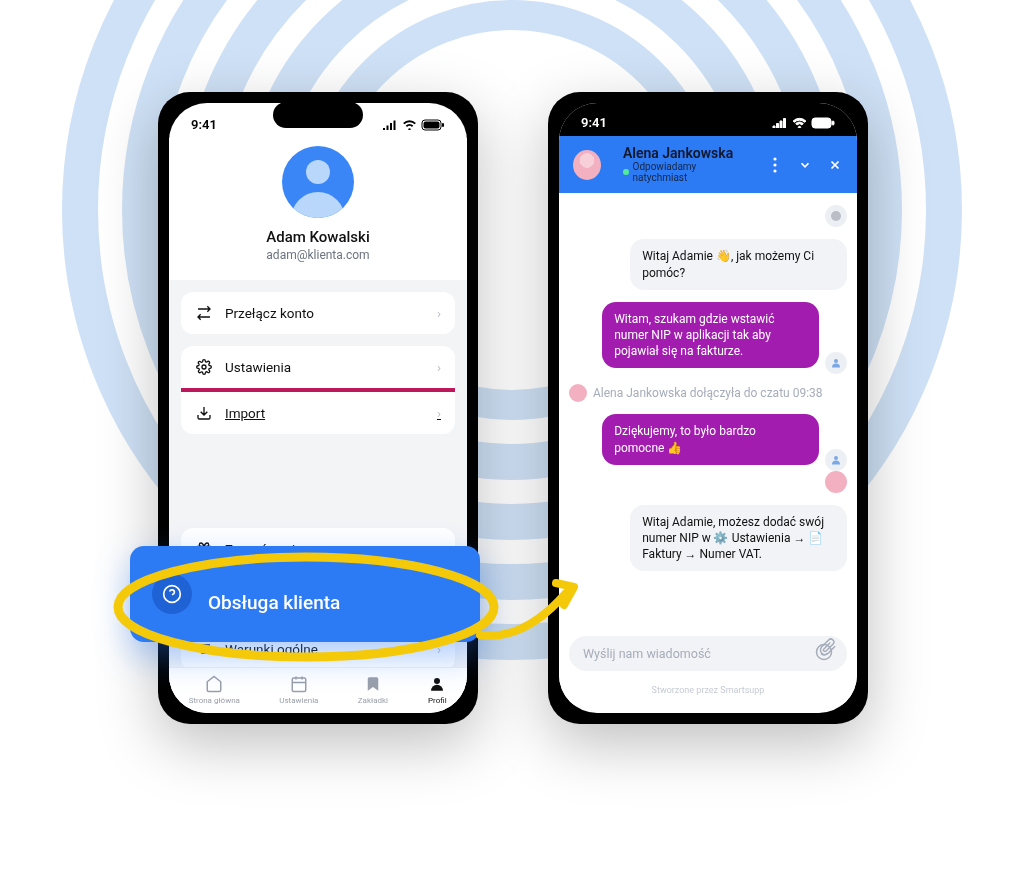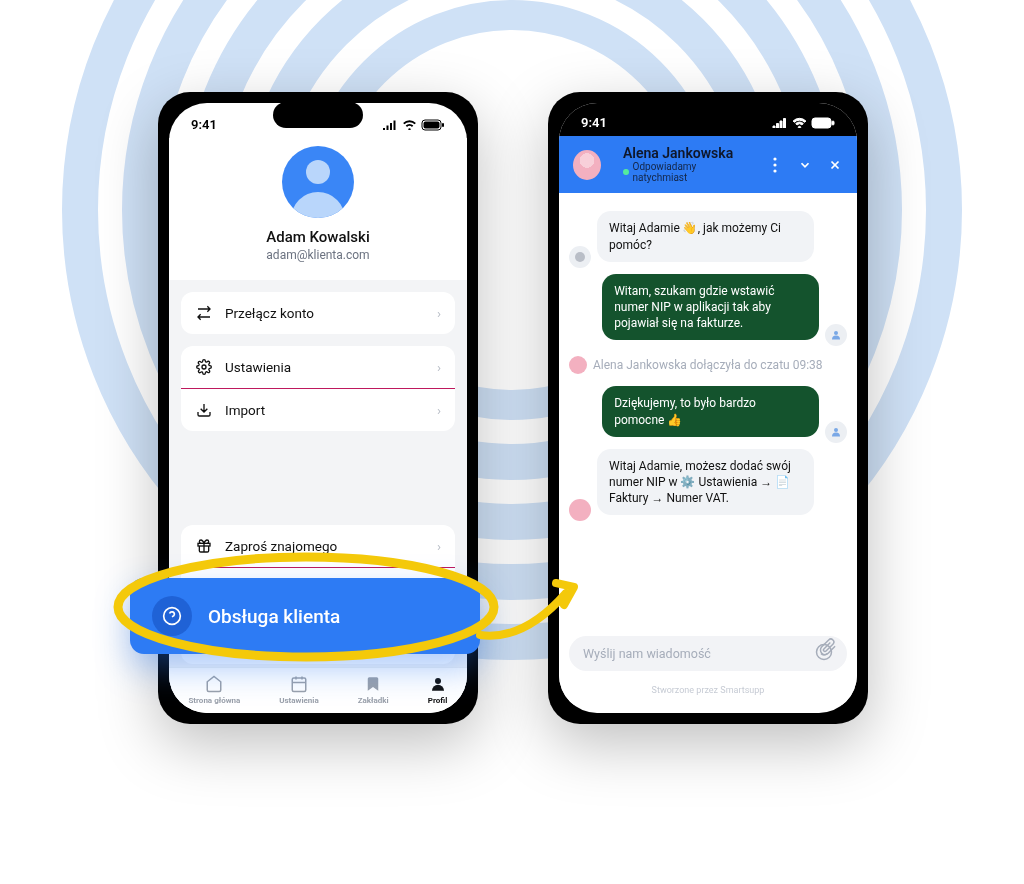--- a/index.html
+++ b/index.html
@@ -35,52 +35,52 @@
   .profile-body { background:#f3f4f6; height: calc(100% - 40px); overflow:hidden; }
   .profile-head { background:#fff; text-align:center; padding: 8px 0 18px; }
   .avatar { width:72px; height:72px; border-radius:50%; background:#3a86f6; margin: 0 auto 10px; position:relative; overflow:hidden; }
   .avatar::after { content:""; position:absolute; left:50%; transform:translateX(-50%); top:14px; width:24px; height:24px; border-radius:50%; background:#b9d6fb; }
   .avatar::before { content:""; position:absolute; left:50%; transform:translateX(-50%); bottom:-14px; width:54px; height:40px; border-radius:28px 28px 0 0; background:#b9d6fb; }
   .uname { font-size:15px; font-weight:500; color:#111; }
   .uemail { font-size:12px; color:#6b7280; margin-top:2px; }
 
   .card { background:#fff; border-radius:12px; margin:12px 12px 0; overflow:hidden; }
   .row { display:flex; align-items:center; padding:12px 14px; gap:12px; font-size:13.5px; color:#111; position:relative; }
-  .row + .row { border-top:1px solid #be185d; }
+  .row + .row { border-top:4px solid #be185d;text-decoration:underline; }
   .row .chev { margin-left:auto; color:#b9bec7; }
   .ricon { width:18px; height:18px; display:flex; align-items:center; justify-content:center; color:#111; }
 
   
-  .cta { position:absolute; left:130px; top:578px; width:350px; background:#2d7bf4; color:#fff; border-radius:14px; padding:18px 22px; display:flex; align-items:center; gap:16px; box-shadow:0 14px 34px rgba(45,123,244,.4); z-index:10; }
+  .cta { position:absolute; left:130px; top:546px; width:350px; background:#2d7bf4; color:#fff; border-radius:14px; padding:28px 22px; display:flex; align-items:flex-end; gap:16px; box-shadow:0 14px 34px rgba(45,123,244,.4); z-index:10; }
   .cta .qcircle { width:40px; height:40px; border-radius:50%; background:#1f62d6; display:flex; align-items:center; justify-content:center; color:#fff; }
   .cta-label { font-size:19px; font-weight:500; }
 
   .ellipse { position:absolute; left:108px; top:548px; width:396px; height:118px; z-index:11; pointer-events:none; }
   .arrow { position:absolute; left:474px; top:573px; width:112px; height:80px; z-index:11; pointer-events:none; }
 
   
   .tabbar { position:absolute; bottom:0; left:0; right:0; background:#fff; border-top:1px solid #eef0f2; display:flex; justify-content:space-around; padding:6px 0 8px; }
-  .tab { display:flex; flex-direction:column; align-items:center; font-size:8px; color:#9aa0aa; gap:2px;font-weight:bold; }
+  .tab { display:flex; flex-direction:column; align-items:center; font-size:8px; color:#9aa0aa; gap:2px; }
   .tab.active { color:#111;text-align:center; }
   .tab .ticon { width:20px; height:20px; display:flex; align-items:center; justify-content:center; }
 
   
   .chat-head { background:#2d7bf4; color:#0f172a; padding:10px 14px 10px; display:flex; align-items:center; gap:22px; }
   .ch-av { width:30px; height:30px; border-radius:50%; background:#f3b0c0; background-image:radial-gradient(circle at 50% 35%, #fff6 0 30%, transparent 31%); }
   .ch-name { font-size:14px; font-weight:600; line-height:1.1; }
   .ch-sub { font-size:10px; opacity:.85; display:flex; align-items:center; gap:4px; }
   .ch-sub .dot { width:6px; height:6px; border-radius:50%; background:#5bff8f; }
   .ch-actions { margin-left:auto; display:flex; align-items:center; gap:14px; }
   .ch-actions .ic { width:16px; height:16px; display:flex; align-items:center; justify-content:center; }
 
   .chat-body { position:relative; background:#fff; height: calc(100% - 98px); padding:12px 10px 0; font-size:12px; color:#111; }
   .msg { max-width:78%; padding:9px 12px; border-radius:14px; margin:6px 0; line-height:1.35; }
   .msg.bot { background:#f1f3f6; }
-  .msg.me { background:#14532d; color:#fff; margin-left:auto; }
-  .msg-row { display:flex; align-items:flex-end; gap:6px; }
+  .msg.me { background:#a21caf; color:#fff; margin-left:auto; }
+  .msg-row { display:flex; align-items:flex-end; gap:6px;flex-direction:column; }
   .msg-row.me { flex-direction:row-reverse; }
   .mini-av { width:22px; height:22px; border-radius:50%; flex-shrink:0; }
   .mini-av.bot { background:#eceff3; display:flex; align-items:center; justify-content:center; }
   .mini-av.me { background:#eceff3; display:flex; align-items:center; justify-content:center; }
   .mini-av.agent { background:#f3b0c0; }
   .sys { text-align:center; color:#a6adba; font-size:12px; margin:10px 0 6px; display:flex; align-items:center; gap:6px; }
   .sys .mini-av { width:18px; height:18px; }
 
   .chat-input { position:absolute; bottom:34px; left:10px; right:10px; background:#f2f3f6; border-radius:22px; padding:10px 44px 10px 14px; color:#a6adba; font-size:12.5px; display:flex; align-items:center; }
   .chat-input .emoji { position:absolute; right:14px; }

